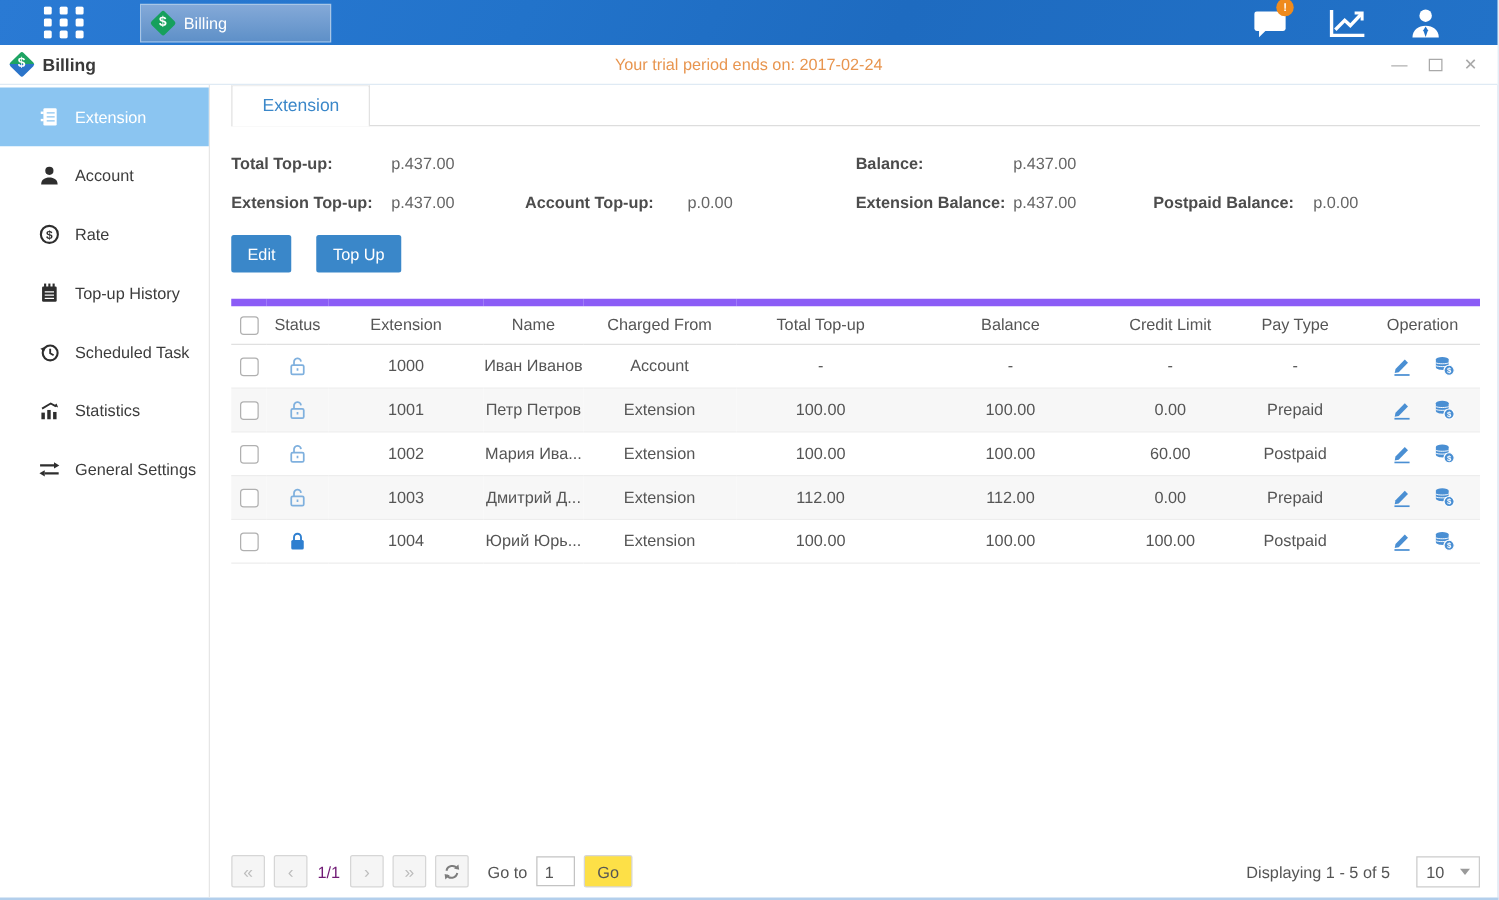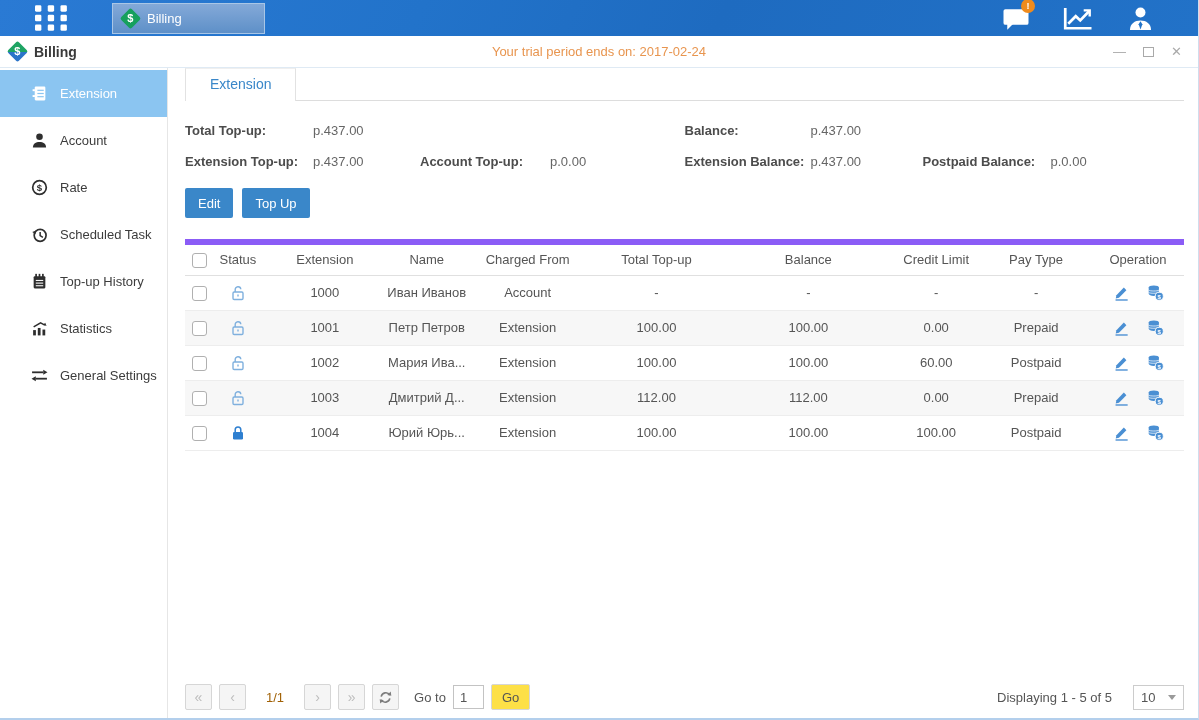--- a/index.html
+++ b/index.html
@@ -57,21 +57,21 @@
   
   .summary { margin-top:22px; display:flex; font-size:13px; }
   .sum-col { width:50%; }
   .sum-row { display:flex; align-items:baseline; margin-bottom:16px; }
   .sum-label { font-weight:bold; color:#4c4c4c; flex:none; }
   .sum-val { color:#666; flex:none; }
   .w128 { width:128px; } .w126 { width:126px; } .w130 { width:130px; }
   .w107 { width:107px; } .w112 { width:112px; } .w128b { width:128px; }
 
   
-  .actions { margin-top:3px; display:flex; gap:9px; }
+  .actions { margin-top:3px; display:flex; gap:20px; }
   .btn-blue { background:#3a87c9; color:#fff; border:none; height:30px; padding:0 13px;
               font-size:13px; border-radius:2px; cursor:pointer; font-family:inherit; }
 
   
   .tbl-wrap { margin-top:21px; }
   table { width:100%; border-collapse:collapse; font-size:13px; color:#555; table-layout:fixed; }
   thead th { font-weight:normal; height:33px; text-align:center; color:#555;
              border-top:6px solid #8b5cf6; border-bottom:1px solid #e0e0e0; }
   tbody td { height:35px; text-align:center; border-bottom:1px solid #ededed;
              overflow:hidden; white-space:nowrap; }
@@ -85,21 +85,21 @@
   .lock.closed { color:#2e7fd0; }
   .ops { display:flex; align-items:center; justify-content:center; gap:17px; }
   .op-icon { color:#4a8fd3; cursor:pointer; width:17px; height:17px; }
   .op-icon svg { width:17px; height:17px; display:block; }
 
   
   .pager { margin-top:auto; display:flex; align-items:center; gap:7px; font-size:13px; color:#555; }
   .pg-btn { width:27px; height:26px; flex:none; display:flex; align-items:center; justify-content:center;
             background:#f5f5f5; border:1px solid #d6d6d6; border-radius:2px; color:#bdbdbd;
             font-size:14px; cursor:pointer; font-family:inherit; }
-  .pg-info { margin:0 13px; color:#a16207; }
+  .pg-info { margin:0 1px; color:#701a75; }
   .goto-label { margin-left:8px; }
   .goto-input { width:31px; height:24px; border:1px solid #c3c3c3; font-size:13px; color:#555;
                 padding-left:6px; font-family:inherit; }
   .go-btn { height:26px; padding:0 10px; background:#fde047; border:1px solid #d6d6d6;
             border-radius:2px; color:#555; font-size:13px; cursor:pointer; font-family:inherit; }
   .pager-right { margin-left:auto; display:flex; align-items:center; gap:21px; }
   .size-select { width:51px; height:25px; border:1px solid #ccc; background:#fff; color:#555;
                  display:flex; align-items:center; justify-content:space-between;
                  padding:0 7px; cursor:pointer; }
   .caret { width:0; height:0; border-left:4px solid transparent; border-right:4px solid transparent;
@@ -197,41 +197,41 @@
       </div>
       <div class="side-item">
         <svg viewBox="0 0 16 16">
           <circle cx="8" cy="8" r="6.4" fill="none" stroke="currentColor" stroke-width="1.6"></circle>
           <text x="8" y="11.2" text-anchor="middle" font-size="9" font-weight="bold" fill="currentColor">$</text>
         </svg>
         <span>Rate</span>
       </div>
       <div class="side-item">
         <svg viewBox="0 0 16 16">
-          <circle cx="8.6" cy="8.8" r="5.6" fill="none" stroke="currentColor" stroke-width="1.6"></circle>
-          <path d="M8.6 5.6 V9 L11.2 10.6" fill="none" stroke="currentColor" stroke-width="1.4"></path>
-          <path d="M1.2 5.6 L4.8 4.2 L4.2 7.8 Z" fill="currentColor"></path>
-        </svg>
-        <span>Scheduled Task</span>
-      </div>
-      <div class="side-item">
-        <svg viewBox="0 0 16 16">
           <rect x="2.5" y="3" width="11" height="11.5" rx="1" fill="currentColor"></rect>
           <g fill="currentColor">
             <rect x="4" y="0.8" width="1.6" height="3.4"></rect>
               <rect x="7.2" y="0.8" width="1.6" height="3.4"></rect>
               <rect x="10.4" y="0.8" width="1.6" height="3.4"></rect>
           </g>
           <g stroke="#fff" stroke-width="1">
             <line x1="4.5" y1="7" x2="11.5" y2="7"></line>
               <line x1="4.5" y1="9.5" x2="11.5" y2="9.5"></line>
               <line x1="4.5" y1="12" x2="11.5" y2="12"></line>
           </g>
         </svg>
         <span>Top-up History</span>
+      </div>
+      <div class="side-item">
+        <svg viewBox="0 0 16 16">
+          <circle cx="8.6" cy="8.8" r="5.6" fill="none" stroke="currentColor" stroke-width="1.6"></circle>
+          <path d="M8.6 5.6 V9 L11.2 10.6" fill="none" stroke="currentColor" stroke-width="1.4"></path>
+          <path d="M1.2 5.6 L4.8 4.2 L4.2 7.8 Z" fill="currentColor"></path>
+        </svg>
+        <span>Scheduled Task</span>
       </div>
       <div class="side-item">
         <svg viewBox="0 0 16 16">
           <rect x="2" y="9.5" width="2.6" height="5" fill="currentColor"></rect>
           <rect x="6.4" y="7.5" width="2.6" height="7" fill="currentColor"></rect>
           <rect x="10.8" y="9" width="2.6" height="5.5" fill="currentColor"></rect>
           <path d="M2.5 6.5 L9 2.6 L13 4.8" fill="none" stroke="currentColor" stroke-width="1.4"></path>
           <path d="M14.6 5.6 L13.4 2.6 L11.4 4.4 Z" fill="currentColor"></path>
         </svg>
         <span>Statistics</span>

